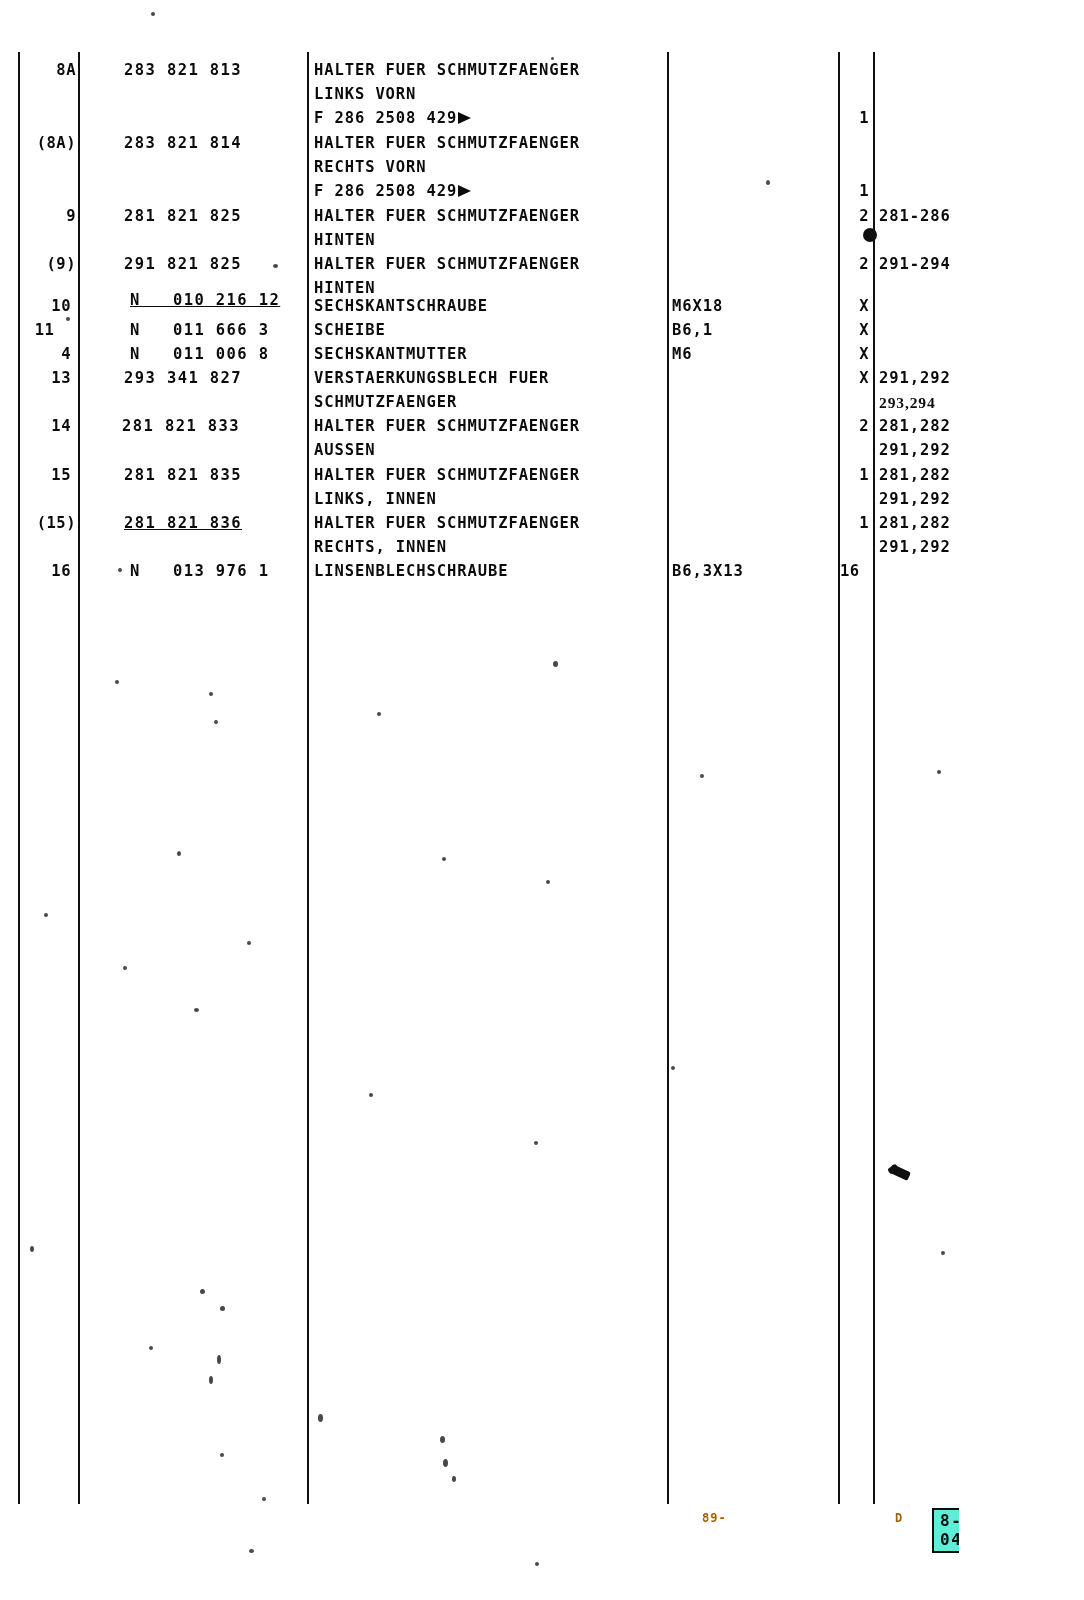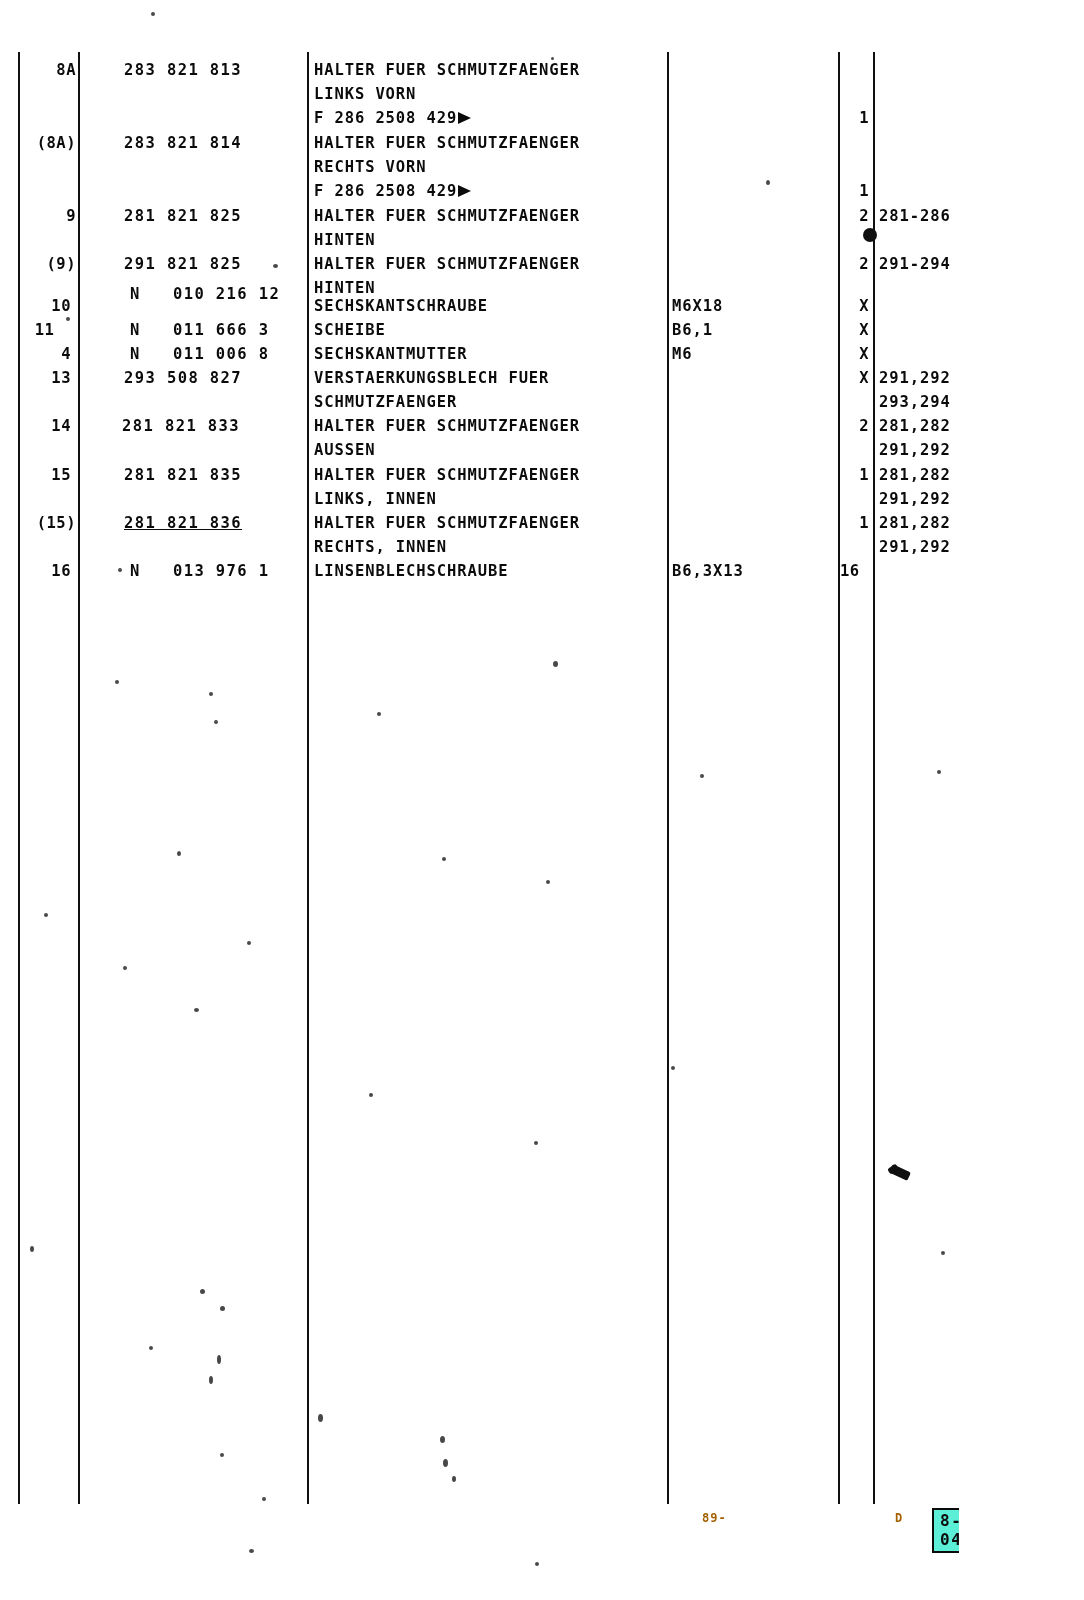--- a/index.html
+++ b/index.html
@@ -134,24 +134,24 @@
   <div class="cell idx" style="left:18px; top:370px; width:53px;">13</div>
   <div class="cell idx" style="left:18px; top:418px; width:53px;">14</div>
   <div class="cell idx" style="left:18px; top:467px; width:53px;">15</div>
   <div class="cell idx" style="left:14px; top:515px; width:62px;">(15)</div>
   <div class="cell idx" style="left:18px; top:563px; width:53px;">16</div>
 
   <div class="cell partno" style="left:124px; top:62px;">283 821 813</div>
   <div class="cell partno" style="left:124px; top:135px;">283 821 814</div>
   <div class="cell partno" style="left:124px; top:208px;">281 821 825</div>
   <div class="cell partno" style="left:124px; top:256px;">291 821 825</div>
-  <div class="cell partno" style="left:130px; top:286px;">N   010 216 12</div>
+  <div class="cell partno" style="left:130px; top:292px;text-decoration:underline;">N   010 216 12</div>
   <div class="cell partno" style="left:130px; top:322px;">N   011 666 3</div>
   <div class="cell partno" style="left:130px; top:346px;">N   011 006 8</div>
-  <div class="cell partno" style="left:124px; top:370px;">293 508 827</div>
+  <div class="cell partno" style="left:124px; top:370px;">293 341 827</div>
   <div class="cell partno" style="left:122px; top:418px;">281 821 833</div>
   <div class="cell partno" style="left:124px; top:467px;">281 821 835</div>
   <div class="cell partno" style="left:124px; top:515px;text-decoration:underline;">281 821 836</div>
   <div class="cell partno" style="left:130px; top:563px;">N   013 976 1</div>
 
   <div class="cell desc" style="left:314px; top:62px;">HALTER FUER SCHMUTZFAENGER</div>
   <div class="cell desc" style="left:314px; top:86px;">LINKS VORN</div>
   <div class="cell desc" style="left:314px; top:110px;"><span>F 286 2508 429</span><span class="arrowmark"></span></div>
 
   <div class="cell desc" style="left:314px; top:135px;">HALTER FUER SCHMUTZFAENGER</div>
@@ -196,21 +196,21 @@
   <div class="cell qty" style="left:843px; top:346px; width:26px;">X</div>
   <div class="cell qty" style="left:843px; top:370px; width:26px;">X</div>
   <div class="cell qty" style="left:843px; top:418px; width:26px;">2</div>
   <div class="cell qty" style="left:843px; top:467px; width:26px;">1</div>
   <div class="cell qty" style="left:843px; top:515px; width:26px;">1</div>
   <div class="cell qty" style="left:840px; top:563px; width:30px; text-align:left;">16</div>
 
   <div class="cell models" style="left:879px; top:208px;">281-286</div>
   <div class="cell models" style="left:879px; top:256px;">291-294</div>
   <div class="cell models" style="left:879px; top:370px;">291,292</div>
-  <div class="cell models" style="left:879px; top:394px;">293,294</div>
+  <div class="cell models" style="left:879px; top:394px;font-family:Liberation Serif, serif;">293,294</div>
   <div class="cell models" style="left:879px; top:418px;">281,282</div>
   <div class="cell models" style="left:879px; top:442px;">291,292</div>
   <div class="cell models" style="left:879px; top:467px;">281,282</div>
   <div class="cell models" style="left:879px; top:491px;">291,292</div>
   <div class="cell models" style="left:879px; top:515px;">281,282</div>
   <div class="cell models" style="left:879px; top:539px;">291,292</div>
 
   <div class="blot" style="left:863px; top:228px; width:14px; height:14px;"></div>
   <div class="smudge" style="left:890px; top:1168px; width:20px; height:9px; transform:rotate(25deg); border-radius:2px;"></div>
   <div class="smudge" style="left:888px; top:1166px; width:10px; height:6px; transform:rotate(-35deg); border-radius:2px;"></div>

